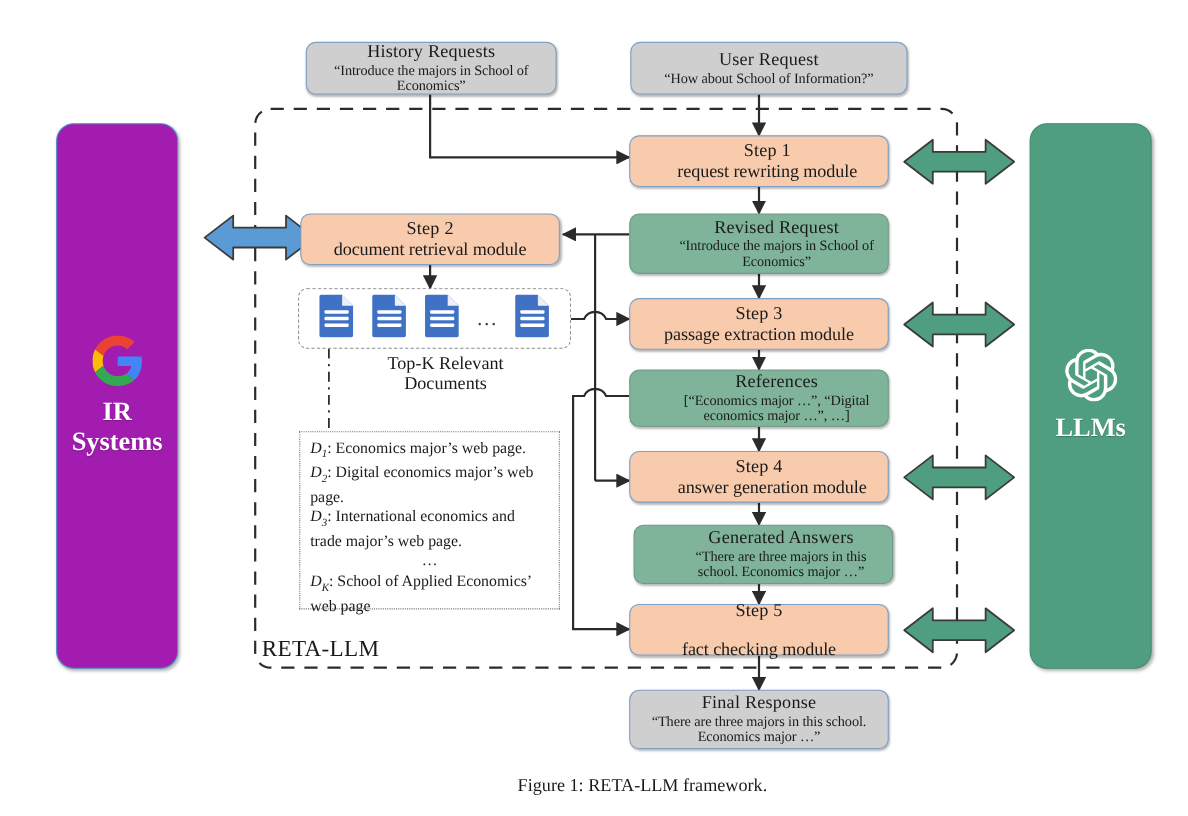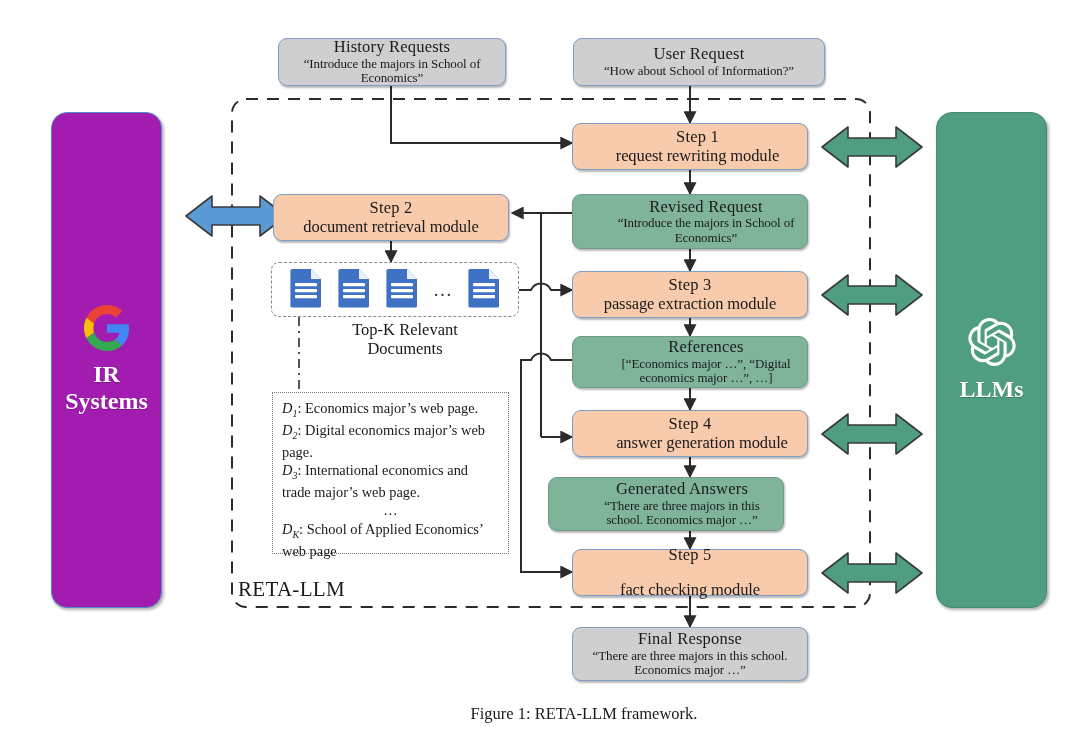--- a/index.html
+++ b/index.html
@@ -248,21 +248,21 @@
   <div class="node data" style="left:572px; top:336px; width:236px; height:52px;">
     <div class="title">References</div>
     <div class="sub">[“Economics major …”, “Digital economics major …”, …]</div>
   </div>
 
   <div class="node step" style="left:572px; top:410px; width:236px; height:47px;">
     <div class="title">Step 4</div>
     <div class="sub" style="font-size:16.5px;margin-left:24px;">answer generation module</div>
   </div>
 
-  <div class="node data" style="left:548px; top:477px; width:236px; height:54px;">
+  <div class="node data" style="left:576px; top:477px; width:236px; height:54px;">
     <div class="title">Generated Answers</div>
     <div class="sub">“There are three majors in this school. Economics major …”</div>
   </div>
 
   <div class="node step" style="left:572px; top:549px; width:236px; height:47px;gap:16px;">
     <div class="title">Step 5</div>
     <div class="sub" style="font-size:16.5px;font-family:Liberation Serif, serif;">fact checking module</div>
   </div>
 
   <div class="node io" style="left:572px; top:627px; width:236px; height:54px;">

